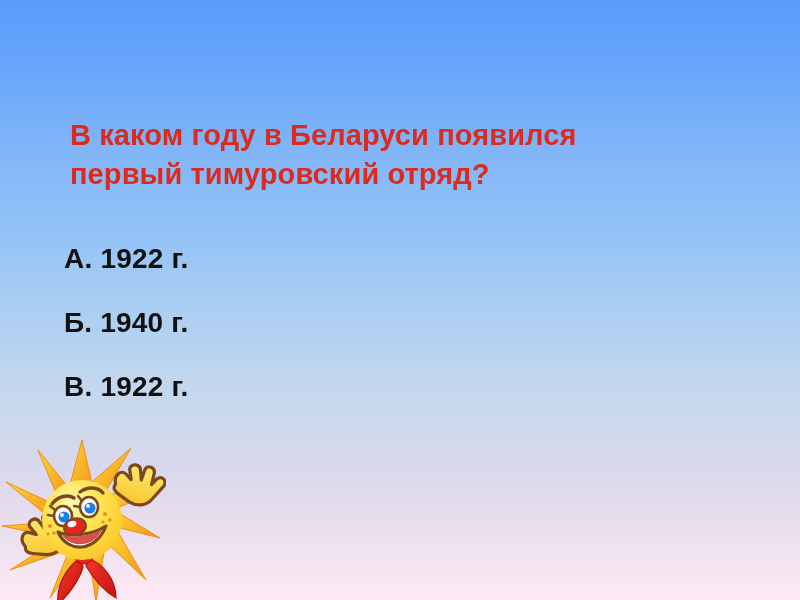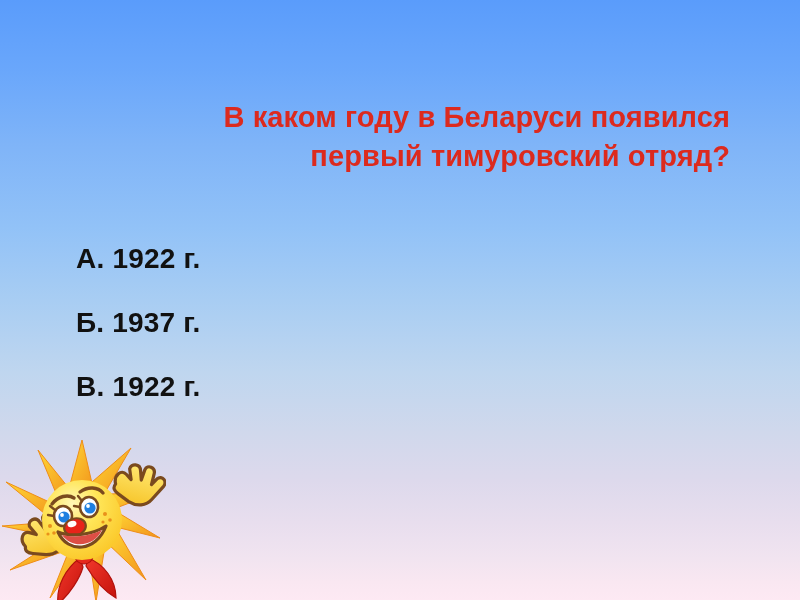--- a/index.html
+++ b/index.html
@@ -30,35 +30,35 @@
         #e8deee 87%,
         #f1e4f0 93%,
         #f9e7f1 97%,
         #fde9f3 100%);
   }
 
   
   .question-title {
     position: absolute;
     left: 70px;
-    top: 98px;
+    top: 116px;
     width: 660px;
-    text-align: right;
+    text-align: left;
     color: #dc2a1e;
     font-size: 29px;
     font-weight: bold;
     line-height: 39px;
     letter-spacing: 0.1px;
     white-space: pre-line;
   }
 
   
   .options {
     position: absolute;
-    left: 76px;
+    left: 64px;
     top: 242px;
     width: 400px;
   }
   .option-item {
     color: #111111;
     font-size: 28px;
     font-weight: bold;
     line-height: 34px;
     margin-bottom: 30px;
     letter-spacing: 0.2px;
@@ -81,21 +81,21 @@
 </head>
 <body>
 
 <div id="slide">
 
   <div class="question-title">В каком году в Беларуси появился
 первый тимуровский отряд?</div>
 
   <div class="options">
     <div class="option-item">А. 1922 г.</div>
-    <div class="option-item">Б. 1937 г.</div>
+    <div class="option-item">Б. 1940 г.</div>
     <div class="option-item">В. 1922 г.</div>
   </div>
 
   <div class="sun-mascot">
     <svg viewBox="0 0 166 170" xmlns="http://www.w3.org/2000/svg" aria-hidden="true">
       <defs>
         <radialGradient id="faceGrad" cx="38%" cy="30%" r="72%">
           <stop offset="0%" stop-color="#fff8b8"></stop>
           <stop offset="45%" stop-color="#ffe557"></stop>
           <stop offset="100%" stop-color="#fbc92b"></stop>

